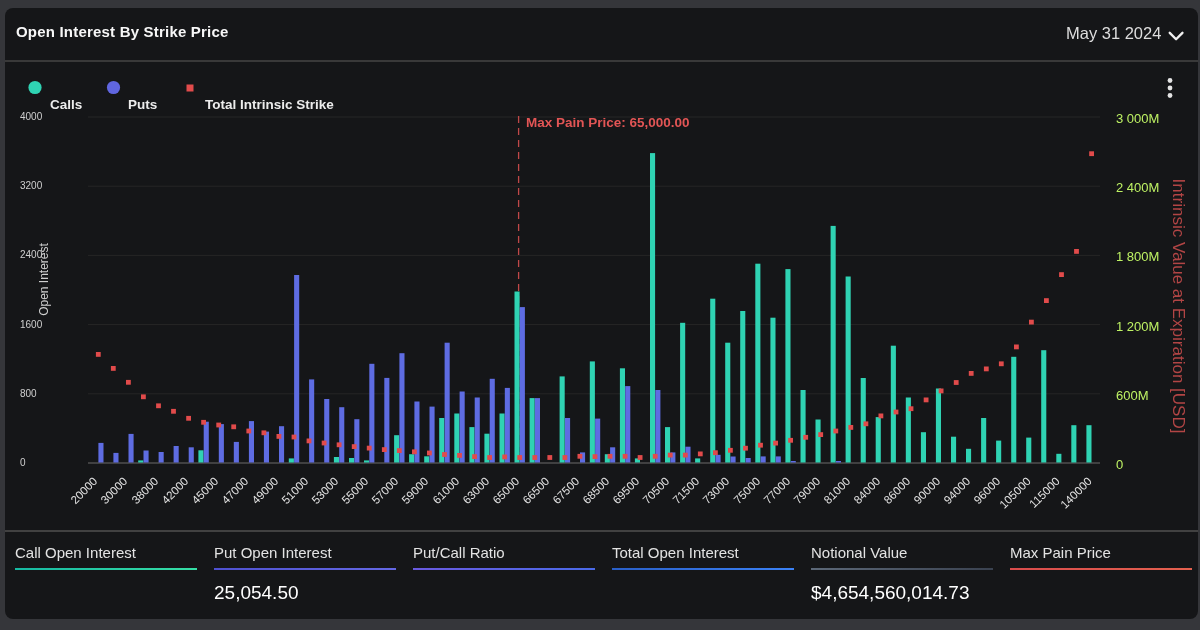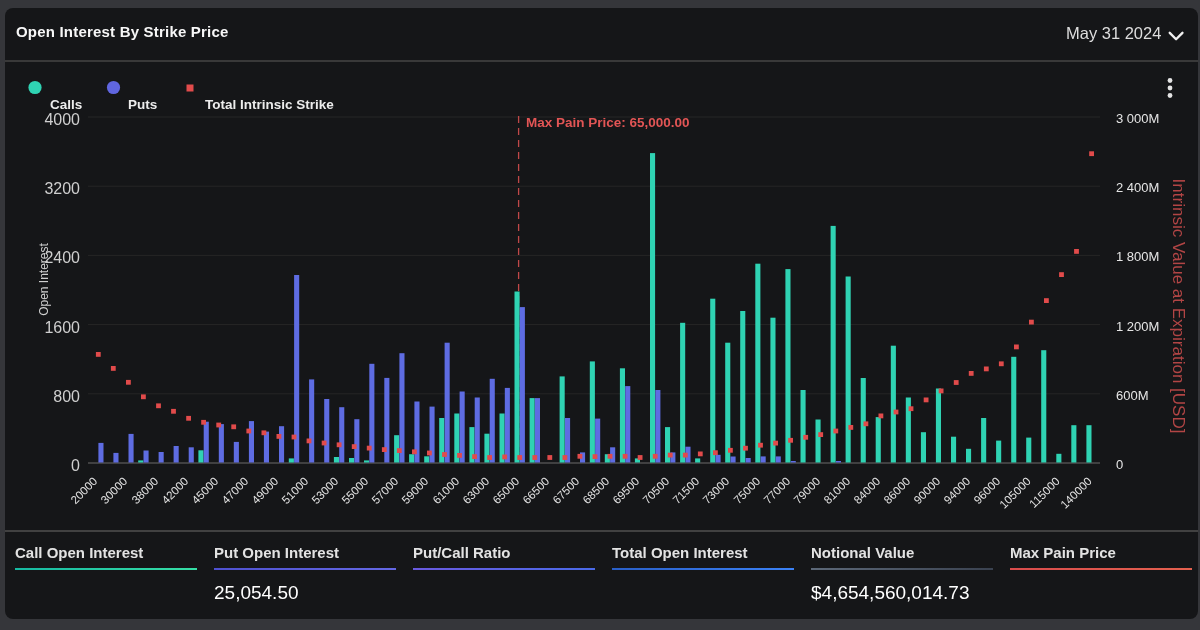--- a/index.html
+++ b/index.html
@@ -3,23 +3,23 @@
 <style>
 *{margin:0;padding:0;box-sizing:border-box}
 html,body{width:1200px;height:630px;background:#35363a;font-family:"Liberation Sans",sans-serif;overflow:hidden}
 .card{position:absolute;left:5px;top:8px;width:1193px;height:611px;background:#151618;border-radius:8px}
 .abs{position:absolute}
 .title{left:16px;top:24px;font-size:15px;line-height:15px;font-weight:bold;color:#f7f7f7;letter-spacing:.2px}
 .date{left:1066px;top:24px;font-size:16.5px;color:#dedede}
 .hdiv{left:5px;top:60px;width:1193px;height:1.5px;background:#393939}
 .leg{top:97px;font-size:13.5px;font-weight:bold;color:#ececec}
 .xlab{position:absolute;font-size:11.5px;color:#e2e2e2;transform:rotate(-45deg);transform-origin:100% 0;white-space:nowrap}
-.ylab{position:absolute;right:1120px;font-size:16px;color:#cfcfcf;text-align:right;width:60px}
-.rlab{position:absolute;left:1116px;font-size:13px;color:#e5e5e5}
-.statlab{font-size:15px;line-height:15px;font-weight:bold;color:#e3e3e3;white-space:nowrap}
+.ylab{position:absolute;right:1120px;font-size:10px;color:#cfcfcf;text-align:left;width:60px}
+.rlab{position:absolute;left:1116px;font-size:13px;color:#bef264}
+.statlab{font-size:15px;line-height:15px;font-weight:normal;color:#e3e3e3;white-space:nowrap}
 .statval{font-size:19px;line-height:19px;color:#fff;margin-top:13px}
 .uline{height:2px;margin-top:8px;width:182px}
 </style></head>
 <body>
 <div class="card"></div>
 <div class="abs title">Open Interest By Strike Price</div>
 <div class="abs date">May 31 2024</div>
 <svg class="abs" style="left:1167px;top:30px" width="20" height="13" viewBox="0 0 22 14">
     <path d="M3 3 L10 10 L17 3" stroke="#f0f0f0" stroke-width="2.6" fill="none" stroke-linecap="round" stroke-linejoin="round"></path>
   </svg>

